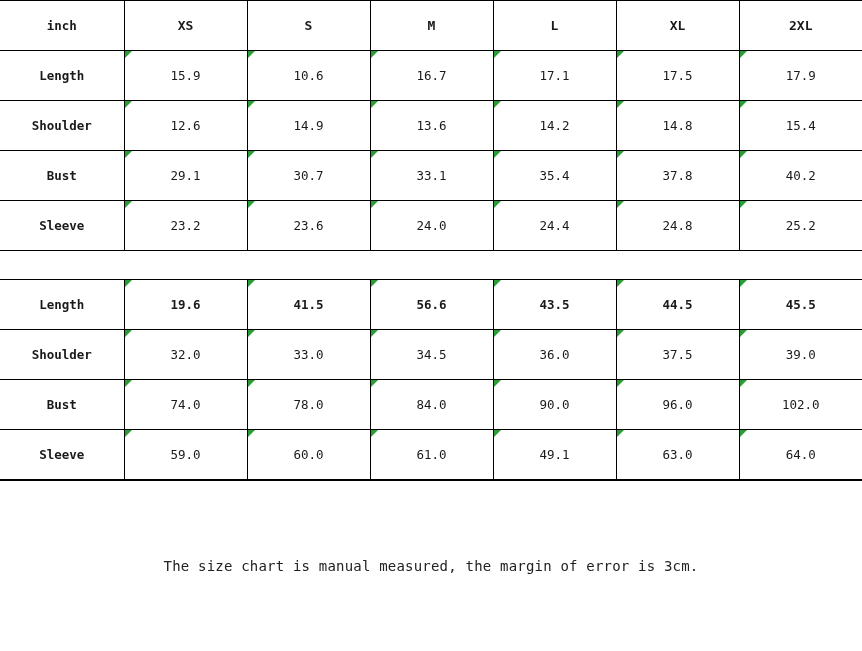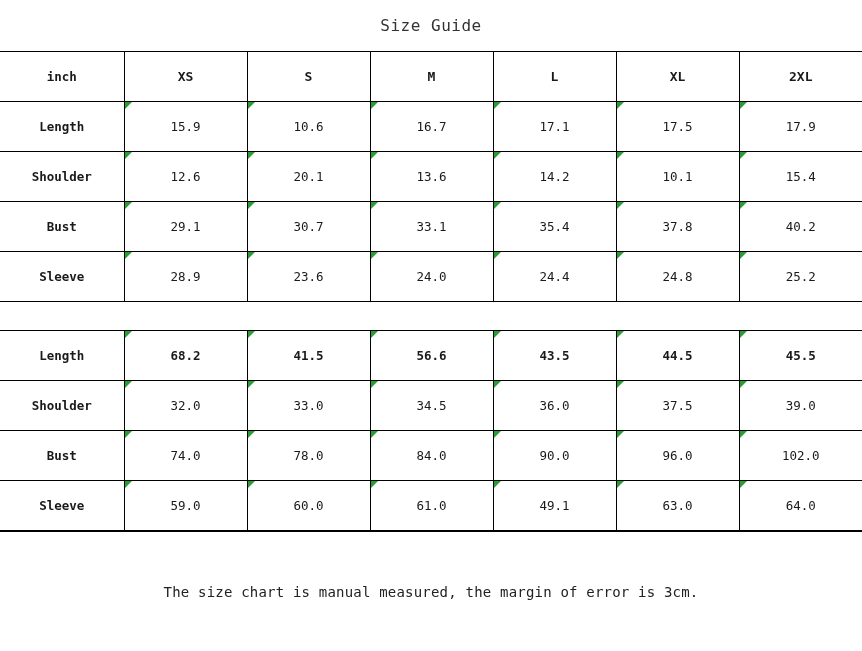--- a/index.html
+++ b/index.html
@@ -85,23 +85,20 @@
     letter-spacing: 0.2px;
     font-family: "DejaVu Sans Mono", monospace;
     text-align: left;
   }
 </style>
 </head>
 <body>
 
 <div class="page">
 
-  <div class="title-bar">
-    <span>Size Guide</span>
-  </div>
 
   <table class="size-table">
     <colgroup>
       <col class="c0">
         <col class="cx">
         <col class="cx">
         <col class="cx">
         <col class="cx">
         <col class="cx">
         <col class="cx">
@@ -123,40 +120,40 @@
         <td class="mark">10.6</td>
         <td class="mark">16.7</td>
         <td class="mark">17.1</td>
         <td class="mark">17.5</td>
         <td class="mark edge-right">17.9</td>
       </tr>
 
       <tr>
         <td class="row-head edge-left">Shoulder</td>
         <td class="mark">12.6</td>
-        <td class="mark">20.1</td>
+        <td class="mark">14.9</td>
         <td class="mark">13.6</td>
         <td class="mark">14.2</td>
-        <td class="mark">10.1</td>
+        <td class="mark">14.8</td>
         <td class="mark edge-right">15.4</td>
       </tr>
 
       <tr>
         <td class="row-head edge-left">Bust</td>
         <td class="mark">29.1</td>
         <td class="mark">30.7</td>
         <td class="mark">33.1</td>
         <td class="mark">35.4</td>
         <td class="mark">37.8</td>
         <td class="mark edge-right">40.2</td>
       </tr>
 
       <tr>
         <td class="row-head edge-left">Sleeve</td>
-        <td class="mark">28.9</td>
+        <td class="mark">23.2</td>
         <td class="mark">23.6</td>
         <td class="mark">24.0</td>
         <td class="mark">24.4</td>
         <td class="mark">24.8</td>
         <td class="mark edge-right">25.2</td>
       </tr>
     </tbody>
   </table>
 
   <div class="spacer"></div>
@@ -168,21 +165,21 @@
         <col class="cx">
         <col class="cx">
         <col class="cx">
         <col class="cx">
         <col class="cx">
     </colgroup>
     <tbody>
 
       <tr>
         <td class="row-head edge-left">Length</td>
-        <td class="mark bold-val">68.2</td>
+        <td class="mark bold-val">19.6</td>
         <td class="mark bold-val">41.5</td>
         <td class="mark bold-val">56.6</td>
         <td class="mark bold-val">43.5</td>
         <td class="mark bold-val">44.5</td>
         <td class="mark bold-val edge-right">45.5</td>
       </tr>
 
       <tr>
         <td class="row-head edge-left">Shoulder</td>
         <td class="mark">32.0</td>

